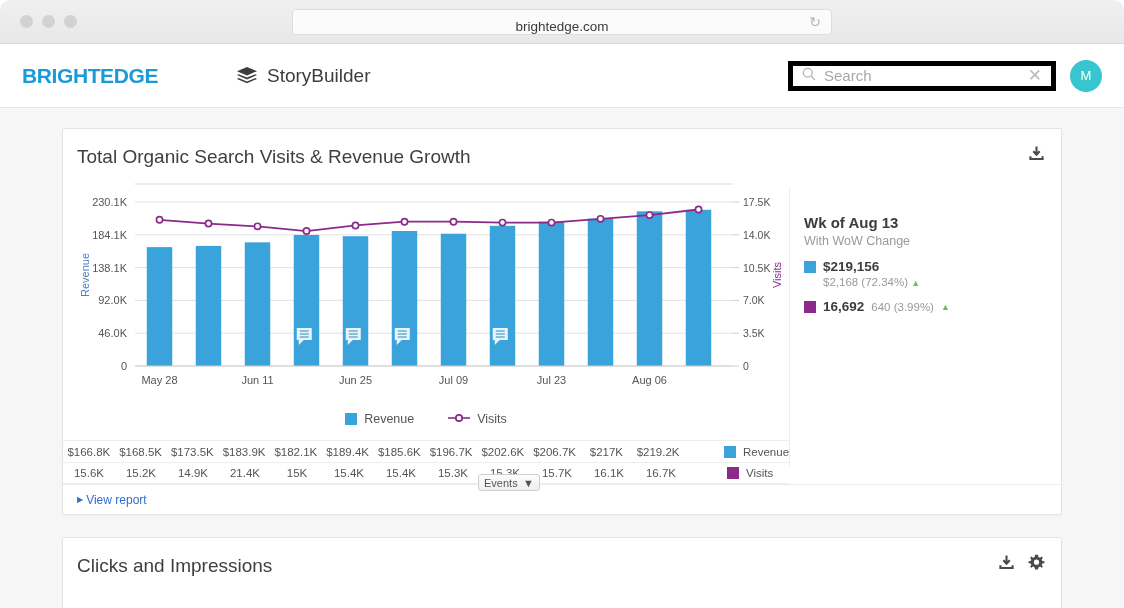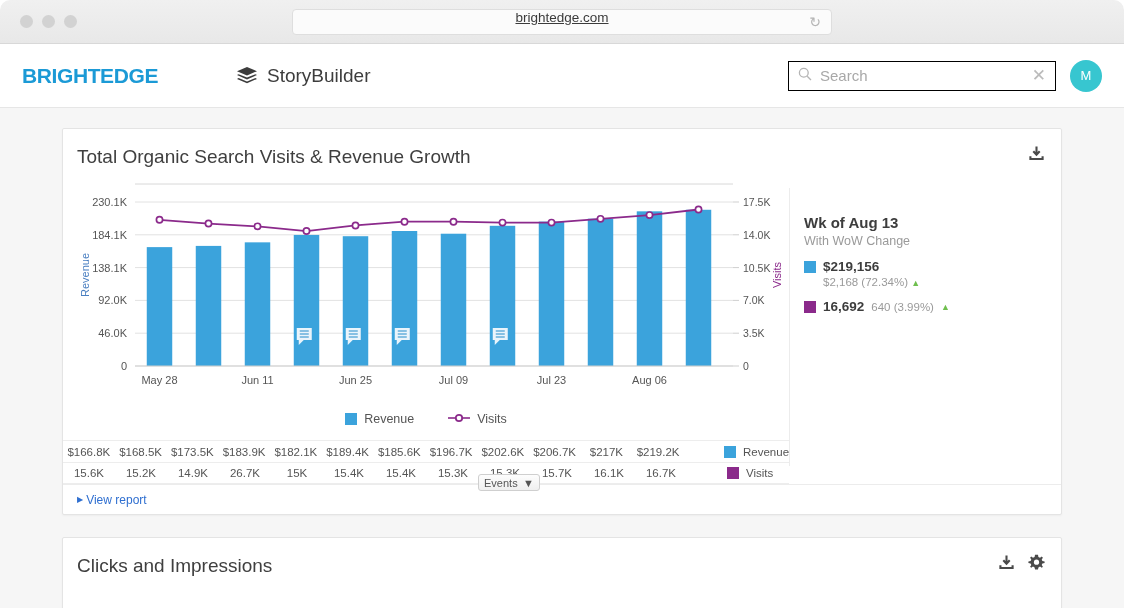--- a/index.html
+++ b/index.html
@@ -27,22 +27,22 @@
   }
   .dots { display: flex; gap: 9px; padding-left: 20px; }
   .dot { width: 13px; height: 13px; border-radius: 50%; background: #d2d2d2; }
   .urlbar {
     position: absolute; left: 50%; transform: translateX(-50%);
     top: 9px;
     width: 540px; height: 26px;
     background: #fbfbfb;
     border: 1px solid #dedede;
     border-radius: 4px;
-    display: flex; align-items: flex-start; justify-content: center;
-    color: #3b3b3b; font-size: 13.5px; text-decoration: underline;
+    display: flex; align-items: flex-end; justify-content: center;
+    color: #3b3b3b; font-size: 13.5px;
   }
   .reload {
     position: absolute; right: 10px; top: 50%; transform: translateY(-50%);
     color: #b5b5b5; font-size: 14px; line-height: 1;
   }
   
   .appbar {
     height: 64px; background: #ffffff;
     border-bottom: 1px solid #e6e6e6;
     display: flex; align-items: center;
@@ -58,21 +58,21 @@
     margin-left: 78px;
     font-size: 19px; color: #3d3d3d;
   }
   .stack-icon { display: block; }
   .searchwrap {
     margin-left: auto;
     display: flex; align-items: center; gap: 14px;
   }
   .searchbox {
     width: 268px; height: 30px;
-    border: 1px solid #000000; background: #fff;
+    border: 5px solid #000000; background: #fff;
     display: flex; align-items: center;
     padding: 0 9px; gap: 8px;
   }
   .searchbox .ph { color: #a8a8a8; font-size: 15px; flex: 1; }
   .x-icon { color: #bbb; font-size: 17px; line-height: 1; }
   .avatar {
     width: 32px; height: 32px; border-radius: 50%;
     background: #37c6d0; color: #fff;
     display: flex; align-items: center; justify-content: center;
     font-size: 13px;
@@ -334,21 +334,21 @@
                 <div class="dt-cell">$219.2K</div>
                 <div class="dt-label">
                   <span class="swatch" style="background: rgb(59, 163, 220);"></span>
                   <span>Revenue</span>
                 </div>
               </div>
             <div class="dt-row" id="row-visits">
                 <div class="dt-cell">15.6K</div>
                 <div class="dt-cell">15.2K</div>
                 <div class="dt-cell">14.9K</div>
-                <div class="dt-cell">26.7K</div>
+                <div class="dt-cell">21.4K</div>
                 <div class="dt-cell">15K</div>
                 <div class="dt-cell">15.4K</div>
                 <div class="dt-cell">15.4K</div>
                 <div class="dt-cell">15.3K</div>
                 <div class="dt-cell">15.3K</div>
                 <div class="dt-cell">15.7K</div>
                 <div class="dt-cell">16.1K</div>
                 <div class="dt-cell">16.7K</div>
                 <div class="dt-label">
                   <span class="swatch" style="background: rgb(139, 42, 139);"></span>

